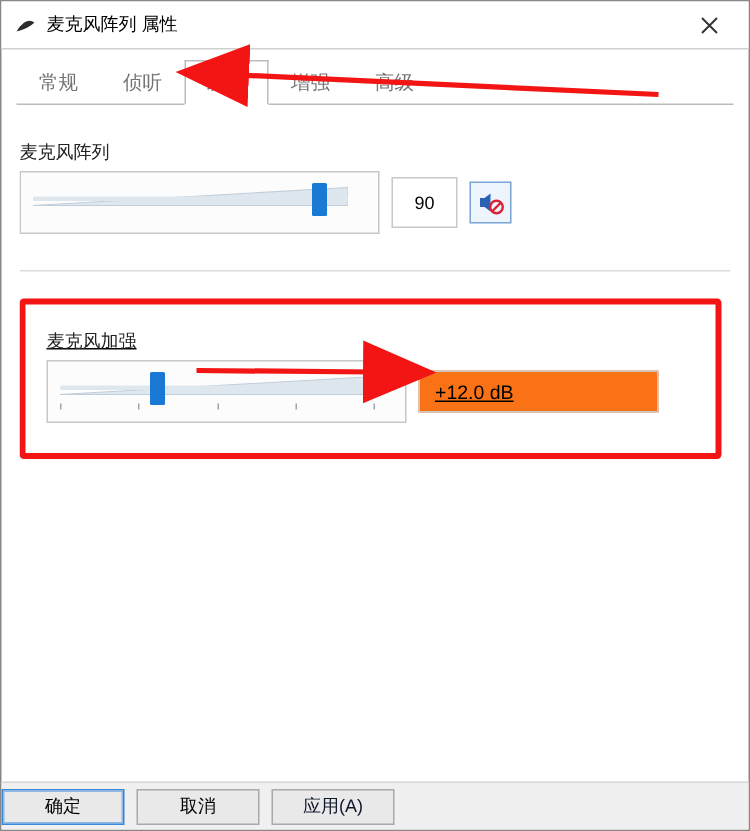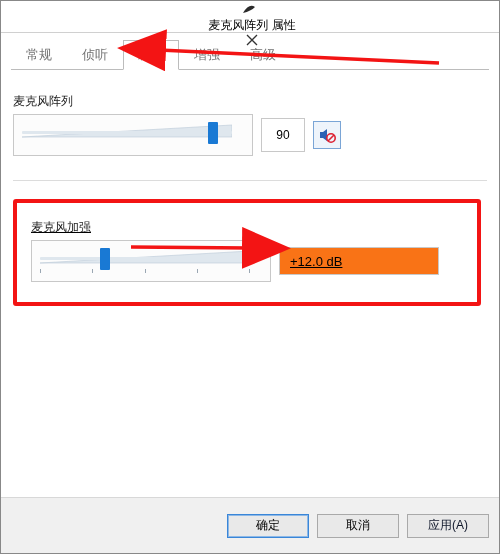--- a/index.html
+++ b/index.html
@@ -18,21 +18,20 @@
     background: #fff;
     position: relative;
   }
   .titlebar {
     height: 32px;
     border-bottom: 1px solid #d0d0d0;
     display: flex;
     align-items: center;
     padding: 0 4px 0 8px;
     background: #fff;
-    flex-direction: column;
   }
   .titlebar .icon-mic {
     width: 16px; height: 16px;
     margin-right: 6px;
   }
   .titlebar .title {
     flex: 0 0 auto;
     font-size: 12px;
   }
   .titlebar .spacer { flex: 1; }
@@ -159,27 +158,26 @@
     width: 160px;
     height: 28px;
     display: flex;
     align-items: center;
     padding-left: 10px;
     font-size: 13px;
   }
   .footer {
     position: absolute;
     left: 0; right: 0; bottom: 0;
-    height: 56px;
+    height: 32px;
     background: #f0f0f0;
     border-top: 1px solid #d8d8d8;
     display: flex;
-    justify-content: flex-end;
-    align-items: center;
-    padding-right: 10px;
+    justify-content: flex-start;
+    align-items: center;
     gap: 8px;
   }
   .btn {
     min-width: 82px;
     height: 24px;
     border: 1px solid #a9a9a9;
     background: #e9e9e9;
     font-size: 12px;
     cursor: pointer;
     padding: 0 10px;

